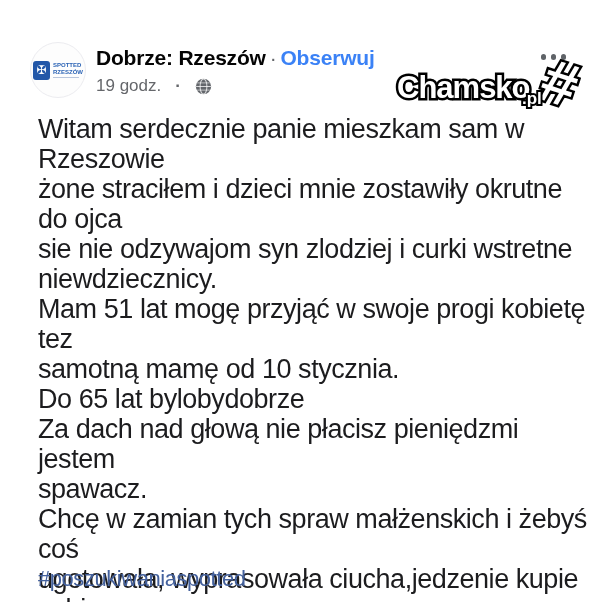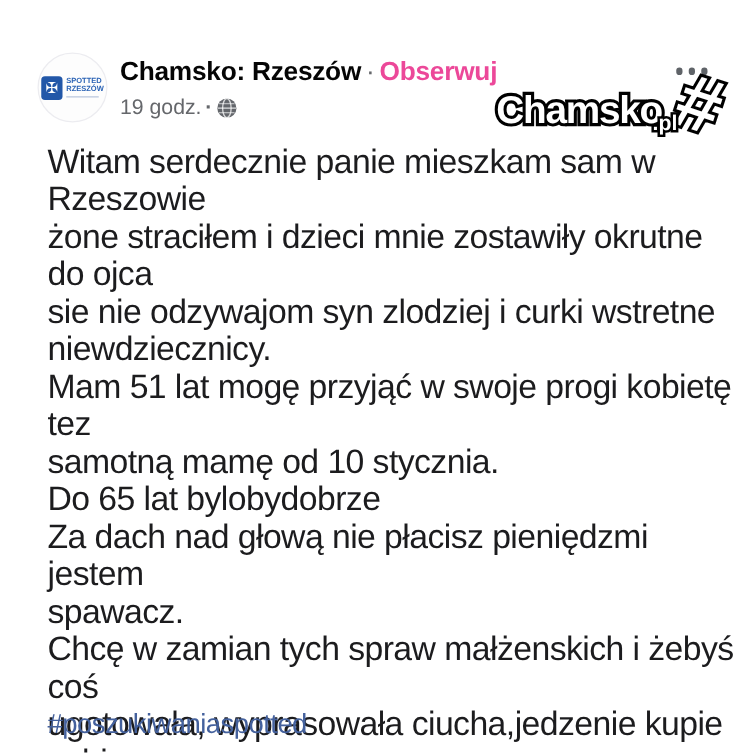--- a/index.html
+++ b/index.html
@@ -58,26 +58,26 @@
     left: 96px; top: 46px;
   }
   .name-row {
     font-size: 21px;
     font-weight: 700;
     color: #050505;
     letter-spacing: -0.2px;
     white-space: nowrap;
   }
   .name-row .sep { color: #65676b; font-weight: 400; padding: 0 4px; }
-  .follow-link { color: #ec4899; cursor: pointer; text-align: right; }
+  .follow-link { color: #3b82f6; cursor: pointer; text-align: right; }
   .meta-row {
     margin-top: 6px;
     display: flex;
     align-items: center;
-    gap: 3px;
+    gap: 14px;
     font-size: 17px;
     color: #65676b;
   }
   .meta-row .dot-sep { font-weight: 700; }
   .globe { display: inline-block; width: 17px; height: 17px; }
   
   .menu-dots {
     position: absolute;
     right: 30px; top: 50px;
     display: flex;
@@ -126,21 +126,21 @@
     <span class="avatar-badge">✠</span>
     <span class="avatar-text">
       <span>SPOTTED</span>
       <span>RZESZÓW</span>
       <span class="rule"></span>
     </span>
   </div>
 
   <div class="header-text">
     <div class="name-row">
-      <span>Chamsko: Rzeszów</span><span class="sep">·</span><span class="follow-link">Obserwuj</span>
+      <span>Dobrze: Rzeszów</span><span class="sep">·</span><span class="follow-link">Obserwuj</span>
     </div>
     <div class="meta-row">
       <span>19 godz.</span>
       <span class="dot-sep">·</span>
       <span class="globe">
         <svg width="17" height="17" viewBox="0 0 16 16">
           <circle cx="8" cy="8" r="7.2" fill="#63666b"></circle>
           <ellipse cx="8" cy="8" rx="3.2" ry="7.2" fill="none" stroke="#ffffff" stroke-width="1" opacity="0.75"></ellipse>
           <line x1="1" y1="8" x2="15" y2="8" stroke="#ffffff" stroke-width="1" opacity="0.75"></line>
           <line x1="2" y1="4.6" x2="13.8" y2="4.6" stroke="#ffffff" stroke-width="1" opacity="0.55"></line>

